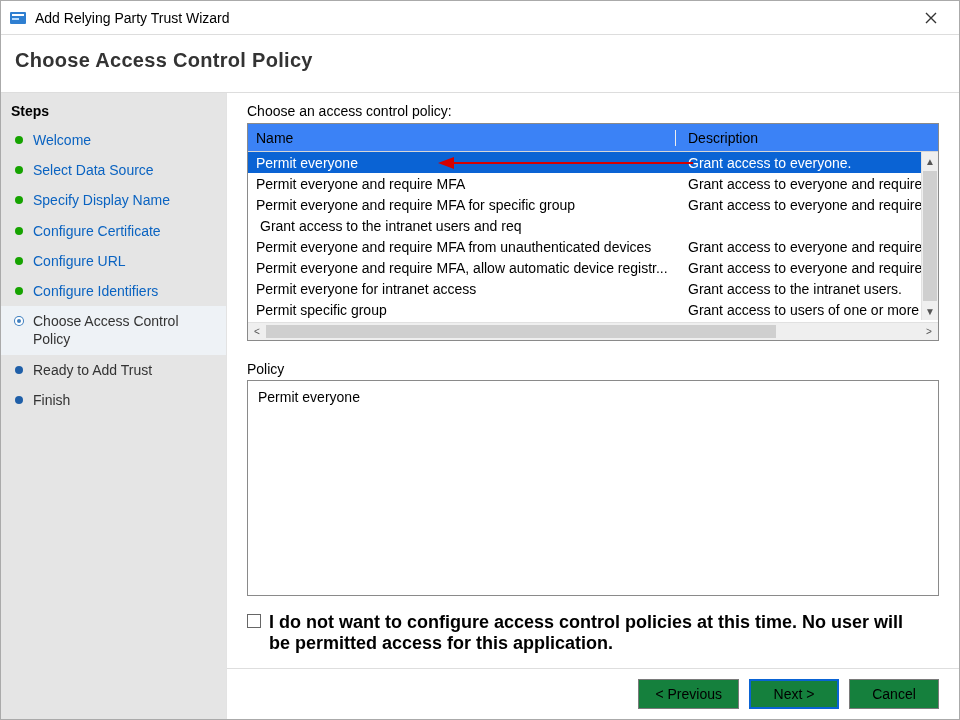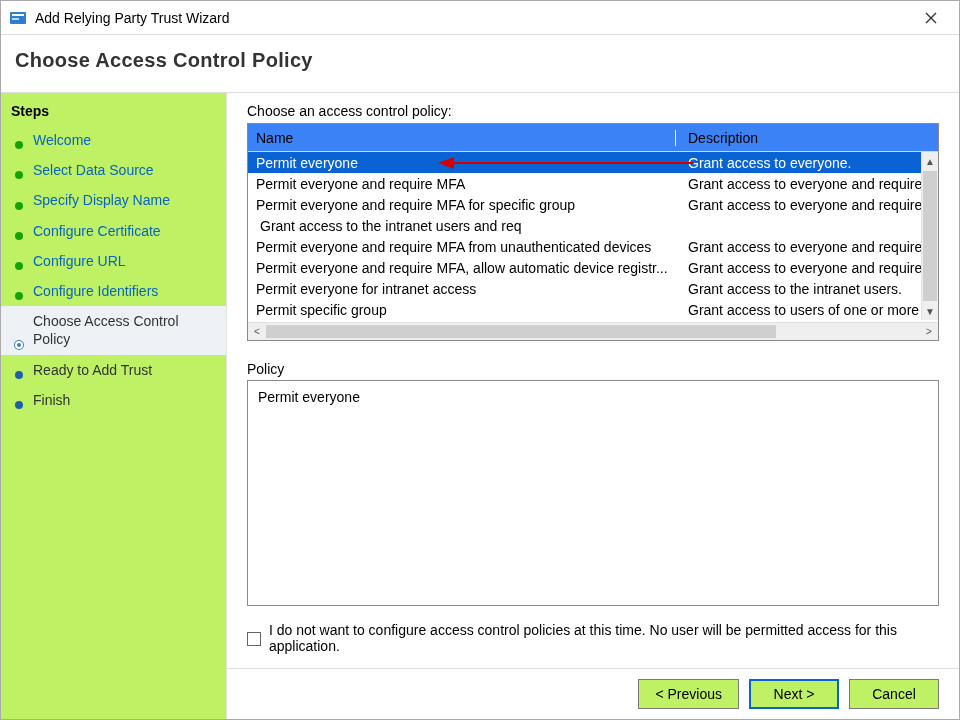--- a/index.html
+++ b/index.html
@@ -4,23 +4,23 @@
 <style>
   * { box-sizing: border-box; }
   html, body { margin:0; padding:0; font-family: "Segoe UI", Tahoma, Arial, sans-serif; font-size:14px; color:#000; background:#fff; }
   .window { width:960px; height:720px; border:1px solid #aaa; display:flex; flex-direction:column; }
   .titlebar { height:34px; display:flex; align-items:center; padding:0 8px; border-bottom:1px solid #ddd;justify-content:space-between; }
   .titlebar .icon { width:18px; height:18px; margin-right:8px; }
   .titlebar .title { flex:1; font-size:14px; }
   .titlebar .close { width:40px; height:34px; display:flex; align-items:center; justify-content:center; font-size:16px; color:#333; cursor:default; }
   .header { padding:14px 14px 20px 14px; font-size:20px; font-weight:bold; color:#333; letter-spacing:0.3px; }
   .body { flex:1; display:flex; border-top:1px solid #ddd; overflow:hidden; }
-  .sidebar { width:226px; border-right:1px solid #e3e3e3; background:#bef264; padding:6px 0; }
+  .sidebar { width:226px; border-right:1px solid #e3e3e3; background:#e5e5e5; padding:6px 0; }
   .steps-title { font-weight:bold; padding:4px 10px 6px 10px; font-size:14px; }
-  .step { display:flex; align-items:flex-end; padding:6px 14px; font-size:14px; line-height:1.3; }
+  .step { display:flex; align-items:flex-start; padding:6px 14px; font-size:14px; line-height:1.3; }
   .step .dot { width:8px; height:8px; border-radius:50%; margin-right:10px; margin-top:5px; flex-shrink:0; }
   .step .label { color:#0a63c1; }
   .step.active { background:#eef2f6; }
   .step.active .label { color:#333; }
   .step.future .label { color:#333; }
   .dot.done { background:#16a300; }
   .dot.current { background:#3f7fbf; box-shadow: inset 0 0 0 2px #fff, 0 0 0 1px #3f7fbf; }
   .dot.future { background:#1f5fa8; }
 
   .main { flex:1; padding:10px 20px 16px 20px; display:flex; flex-direction:column; overflow:hidden; }
@@ -41,25 +41,25 @@
   .hsb { height:18px; background:#efefef; display:flex; align-items:center; border-top:1px solid #e1e1e1; }
   .hsb .arrow { width:18px; display:flex; align-items:center; justify-content:center; color:#555; font-size:10px; }
   .hsb .track { flex:1; position:relative; height:100%; }
   .hsb .thumb { position:absolute; left:0; width:78%; top:2px; bottom:2px; background:#cfcfcf; }
 
   .annotation-arrow { position:absolute; pointer-events:none; }
 
   .policy-label { margin-top:20px; font-size:14px; }
   .policy-box { border:1px solid #8a8a8a; margin-top:3px; flex:1; min-height:210px; padding:8px 10px; font-size:14px; }
 
-  .skip-row { display:flex; align-items:center; margin-top:16px; font-size:14px; }
+  .skip-row { display:flex; align-items:flex-start; margin-top:16px; font-size:18px;font-weight:bold; }
   .skip-row .cb { width:14px; height:14px; border:1px solid #666; margin-right:8px; margin-top:2px; background:#fff; }
 
   .footer { border-top:1px solid #dedede; padding:10px 16px; display:flex; justify-content:flex-end; gap:10px; }
-  .btn { min-width:90px; height:30px; padding:0 16px; border:1px solid #7a7a7a; background:#bef264; font-size:14px; display:inline-flex; align-items:center; justify-content:center; }
+  .btn { min-width:90px; height:30px; padding:0 16px; border:1px solid #7a7a7a; background:#15803d; font-size:14px; display:inline-flex; align-items:center; justify-content:center; }
   .btn.primary { border:2px solid #0a63d4; }
 </style>
 </head>
 <body>
 
 <div class="window">
 
   <div class="titlebar">
     <span class="icon">
       <svg viewBox="0 0 18 18" width="18" height="18">

